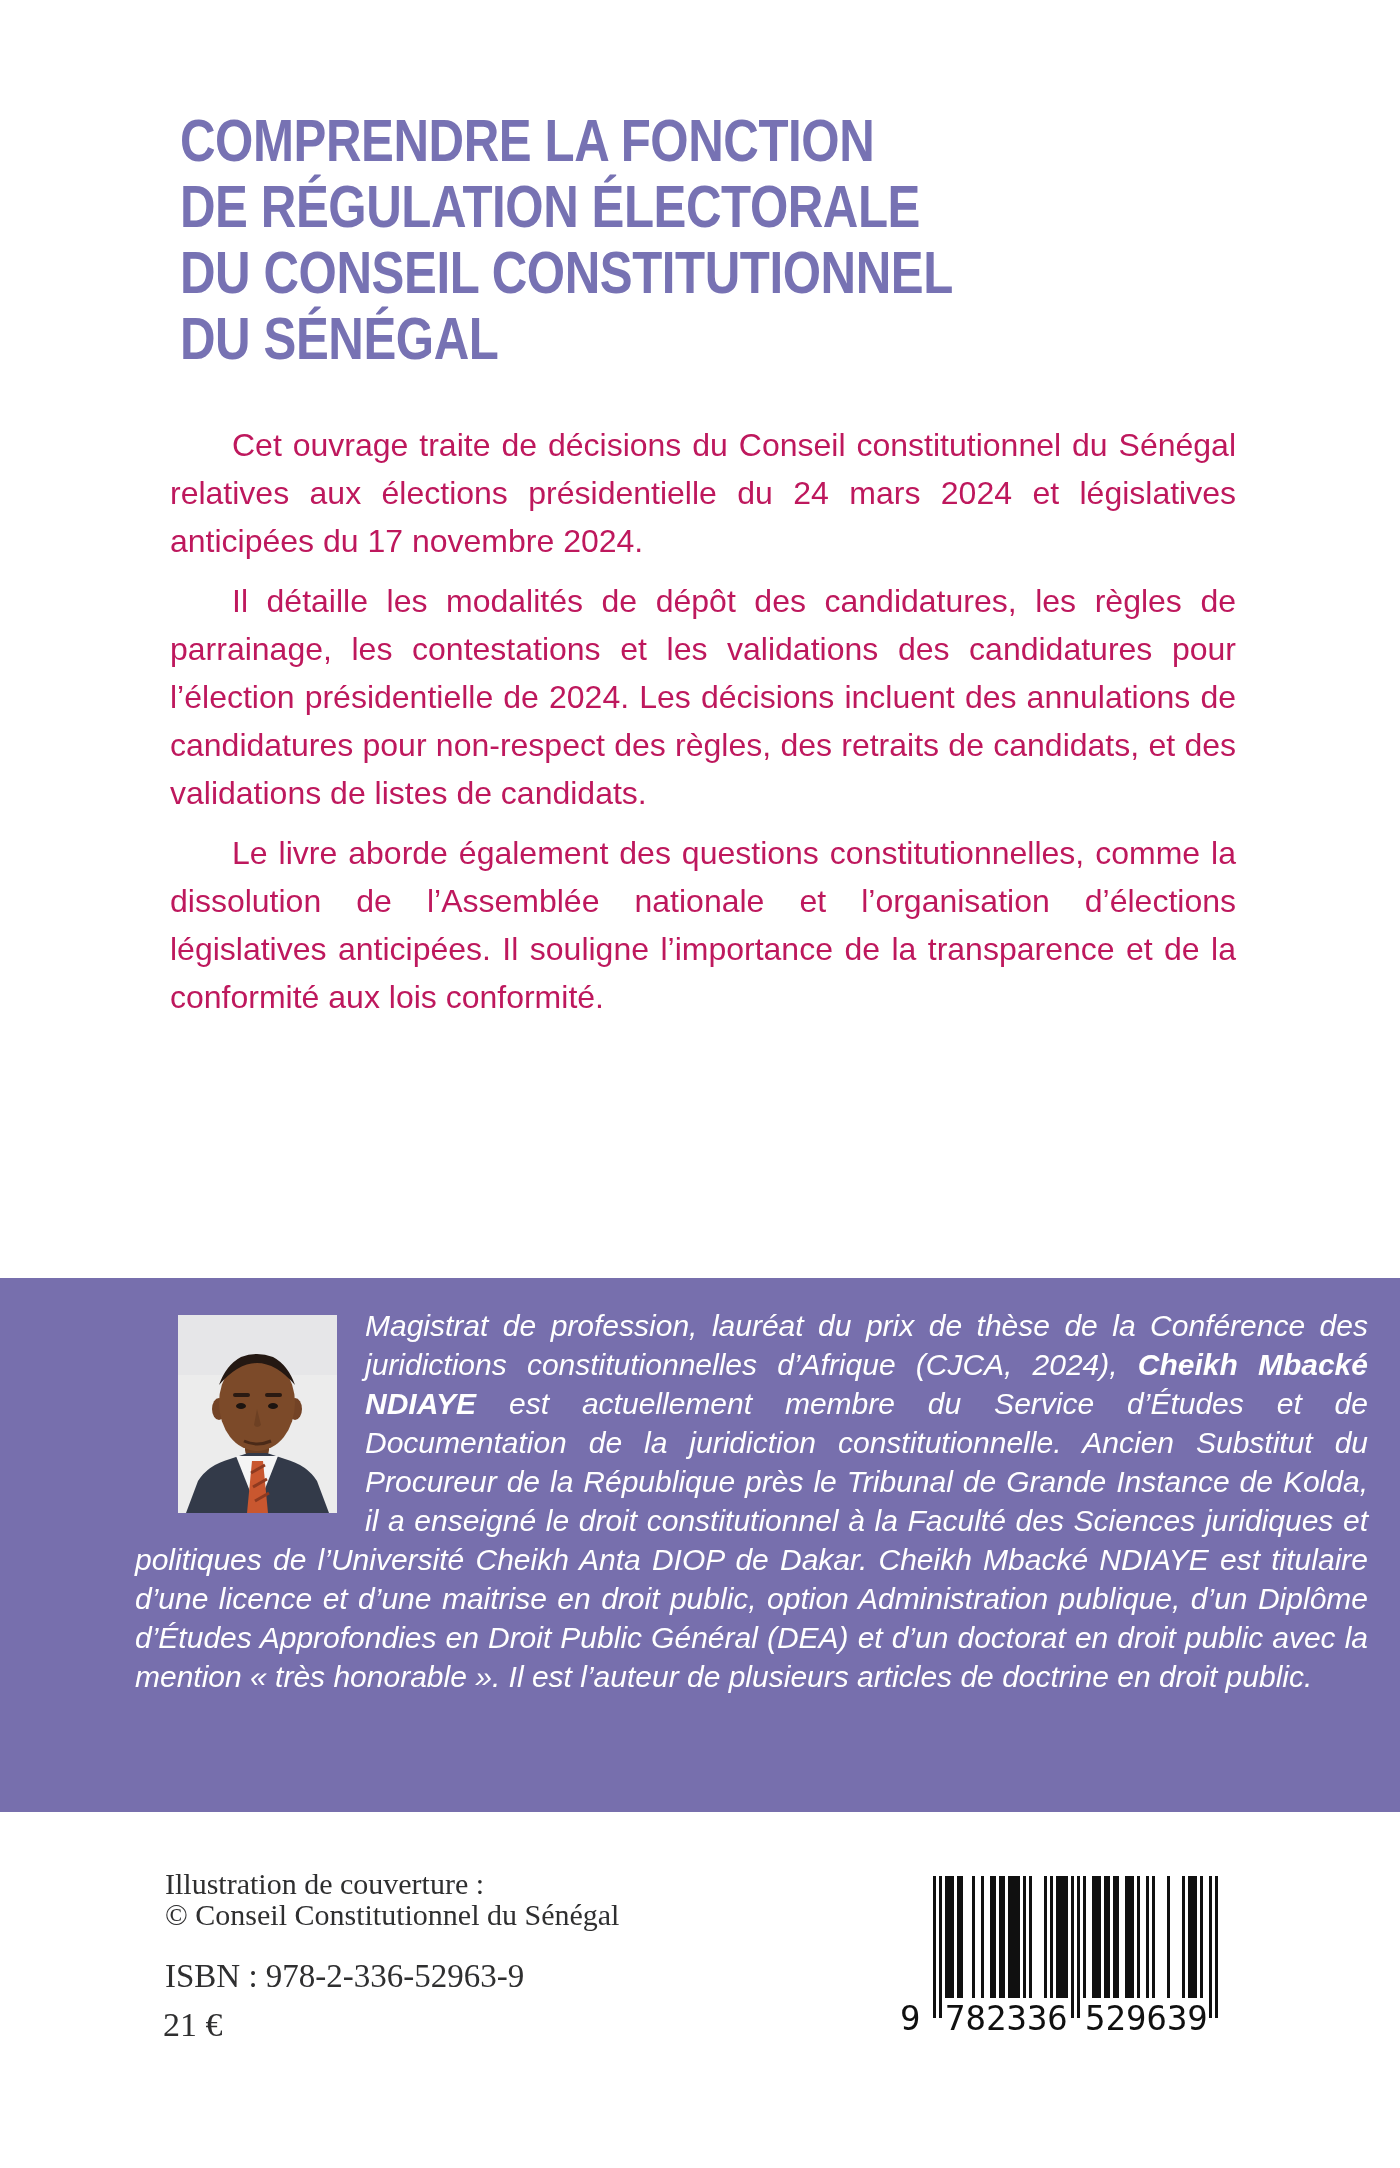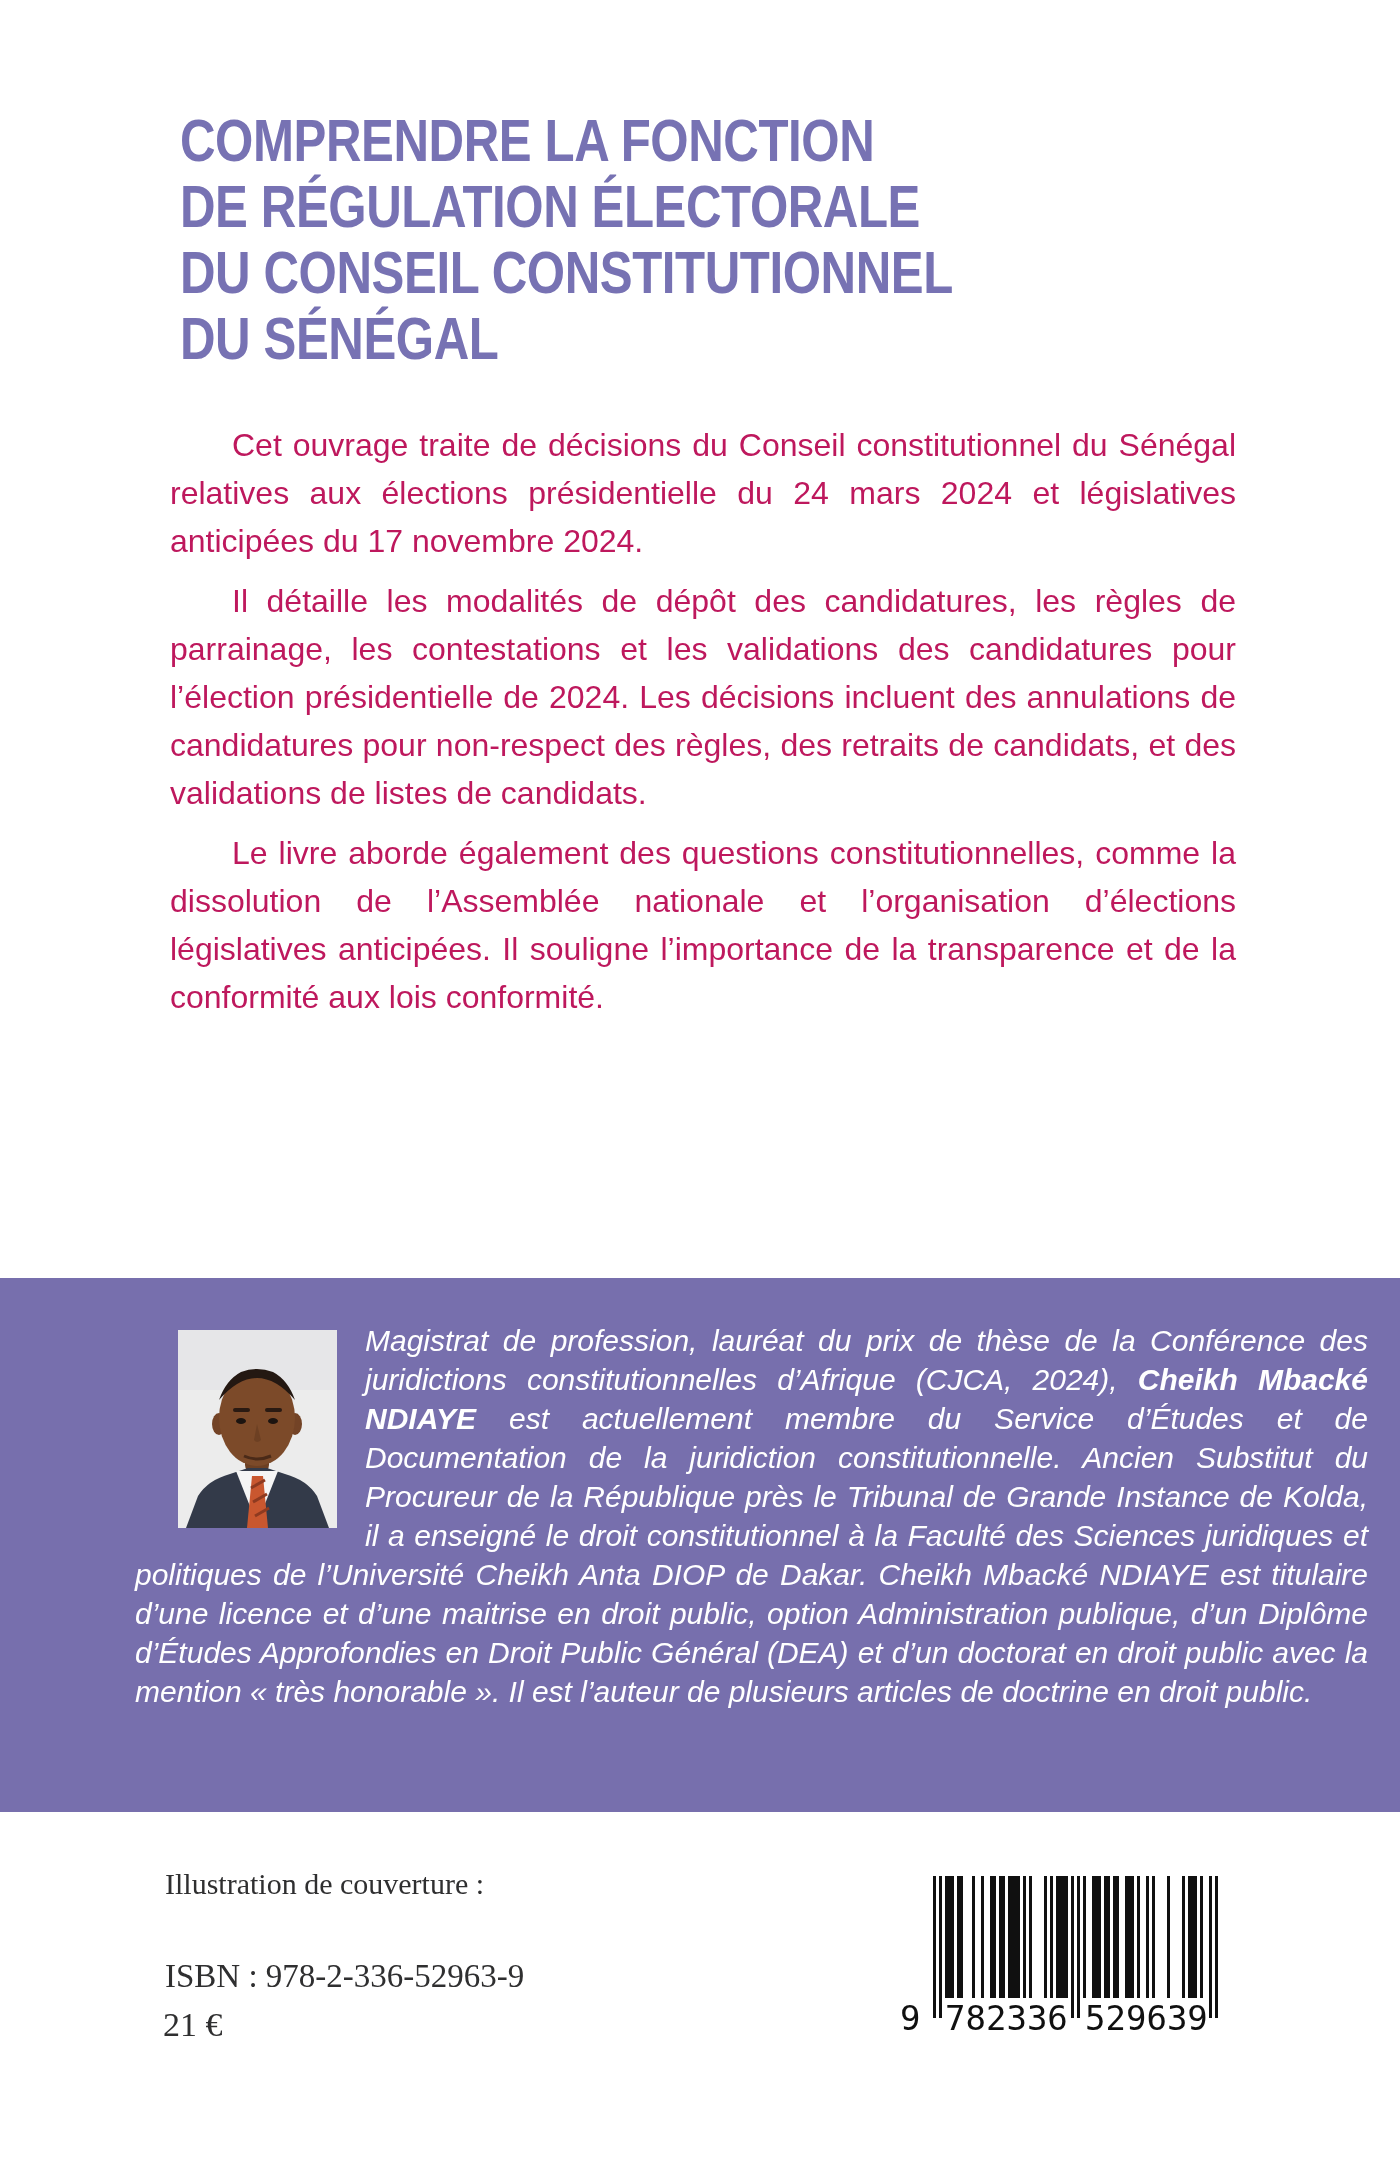--- a/index.html
+++ b/index.html
@@ -21,21 +21,21 @@
     font-size:32px;line-height:48px;color:#be185d;text-align:justify;
   }
   .synopsis p{margin:0 0 12px 0;text-indent:62px;}
 
   
   .author-band{
     position:absolute;left:0;top:1278px;width:1400px;height:534px;
     background:#776fad;
   }
   .bio{
-    margin:0;padding:43px 32px 0 135px;
+    margin:0;padding:28px 32px 0 135px;
     font-style:italic;font-size:30px;line-height:39px;
     color:#ffffff;text-align:justify;
   }
   .photo-wrap{
     float:left;width:159px;height:198px;
     margin:9px 28px 20px 43px;
   }
   .photo-wrap svg{display:block;width:159px;height:198px;}
   .bio .bio-bold{font-weight:700;}
 
@@ -105,20 +105,21 @@
           <ellipse cx="95" cy="91" rx="5" ry="3" fill="#1c1410"></ellipse>
           <path d="M79,94 L76,110 Q79,114 83,110 Z" fill="#6d4023"></path>
           <path d="M66,126 Q79,132 93,126" stroke="#4a2a18" stroke-width="3" fill="none"></path>
         </svg>
       </span>
     <span>Magistrat de profession, lauréat du prix de thèse de la Conférence des juridictions constitutionnelles d’Afrique (CJCA, 2024), </span><span class="bio-bold">Cheikh Mbacké NDIAYE</span><span> est actuellement membre du Service d’Études et de Documentation de la juridiction constitutionnelle. Ancien Substitut du Procureur de la République près le Tribunal de Grande Instance de Kolda, il a enseigné le droit constitutionnel à la Faculté des Sciences juridiques et politiques de l’Université Cheikh Anta DIOP de Dakar. Cheikh Mbacké NDIAYE est titulaire d’une licence et d’une maitrise en droit public, option Administration publique, d’un Diplôme d’Études Approfondies en Droit Public Général (DEA) et d’un doctorat en droit public avec la mention « très honorable ». Il est l’auteur de plusieurs articles de doctrine en droit public.</span></p>
   </section>
 
   <div class="illus">
     <div>Illustration de couverture :</div>
+    <div>© Conseil Constitutionnel du Sénégal</div>
   </div>
 
   <div class="isbn">ISBN : 978-2-336-52963-9</div>
 
   <div class="price">21 €</div>
 
   <div class="barcode">
     <svg id="barcode-svg" viewBox="0 0 330 150" preserveAspectRatio="none" xmlns="http://www.w3.org/2000/svg">
         <rect x="35" y="0" width="3" height="142"></rect>
         <rect x="41" y="0" width="3" height="142"></rect>

